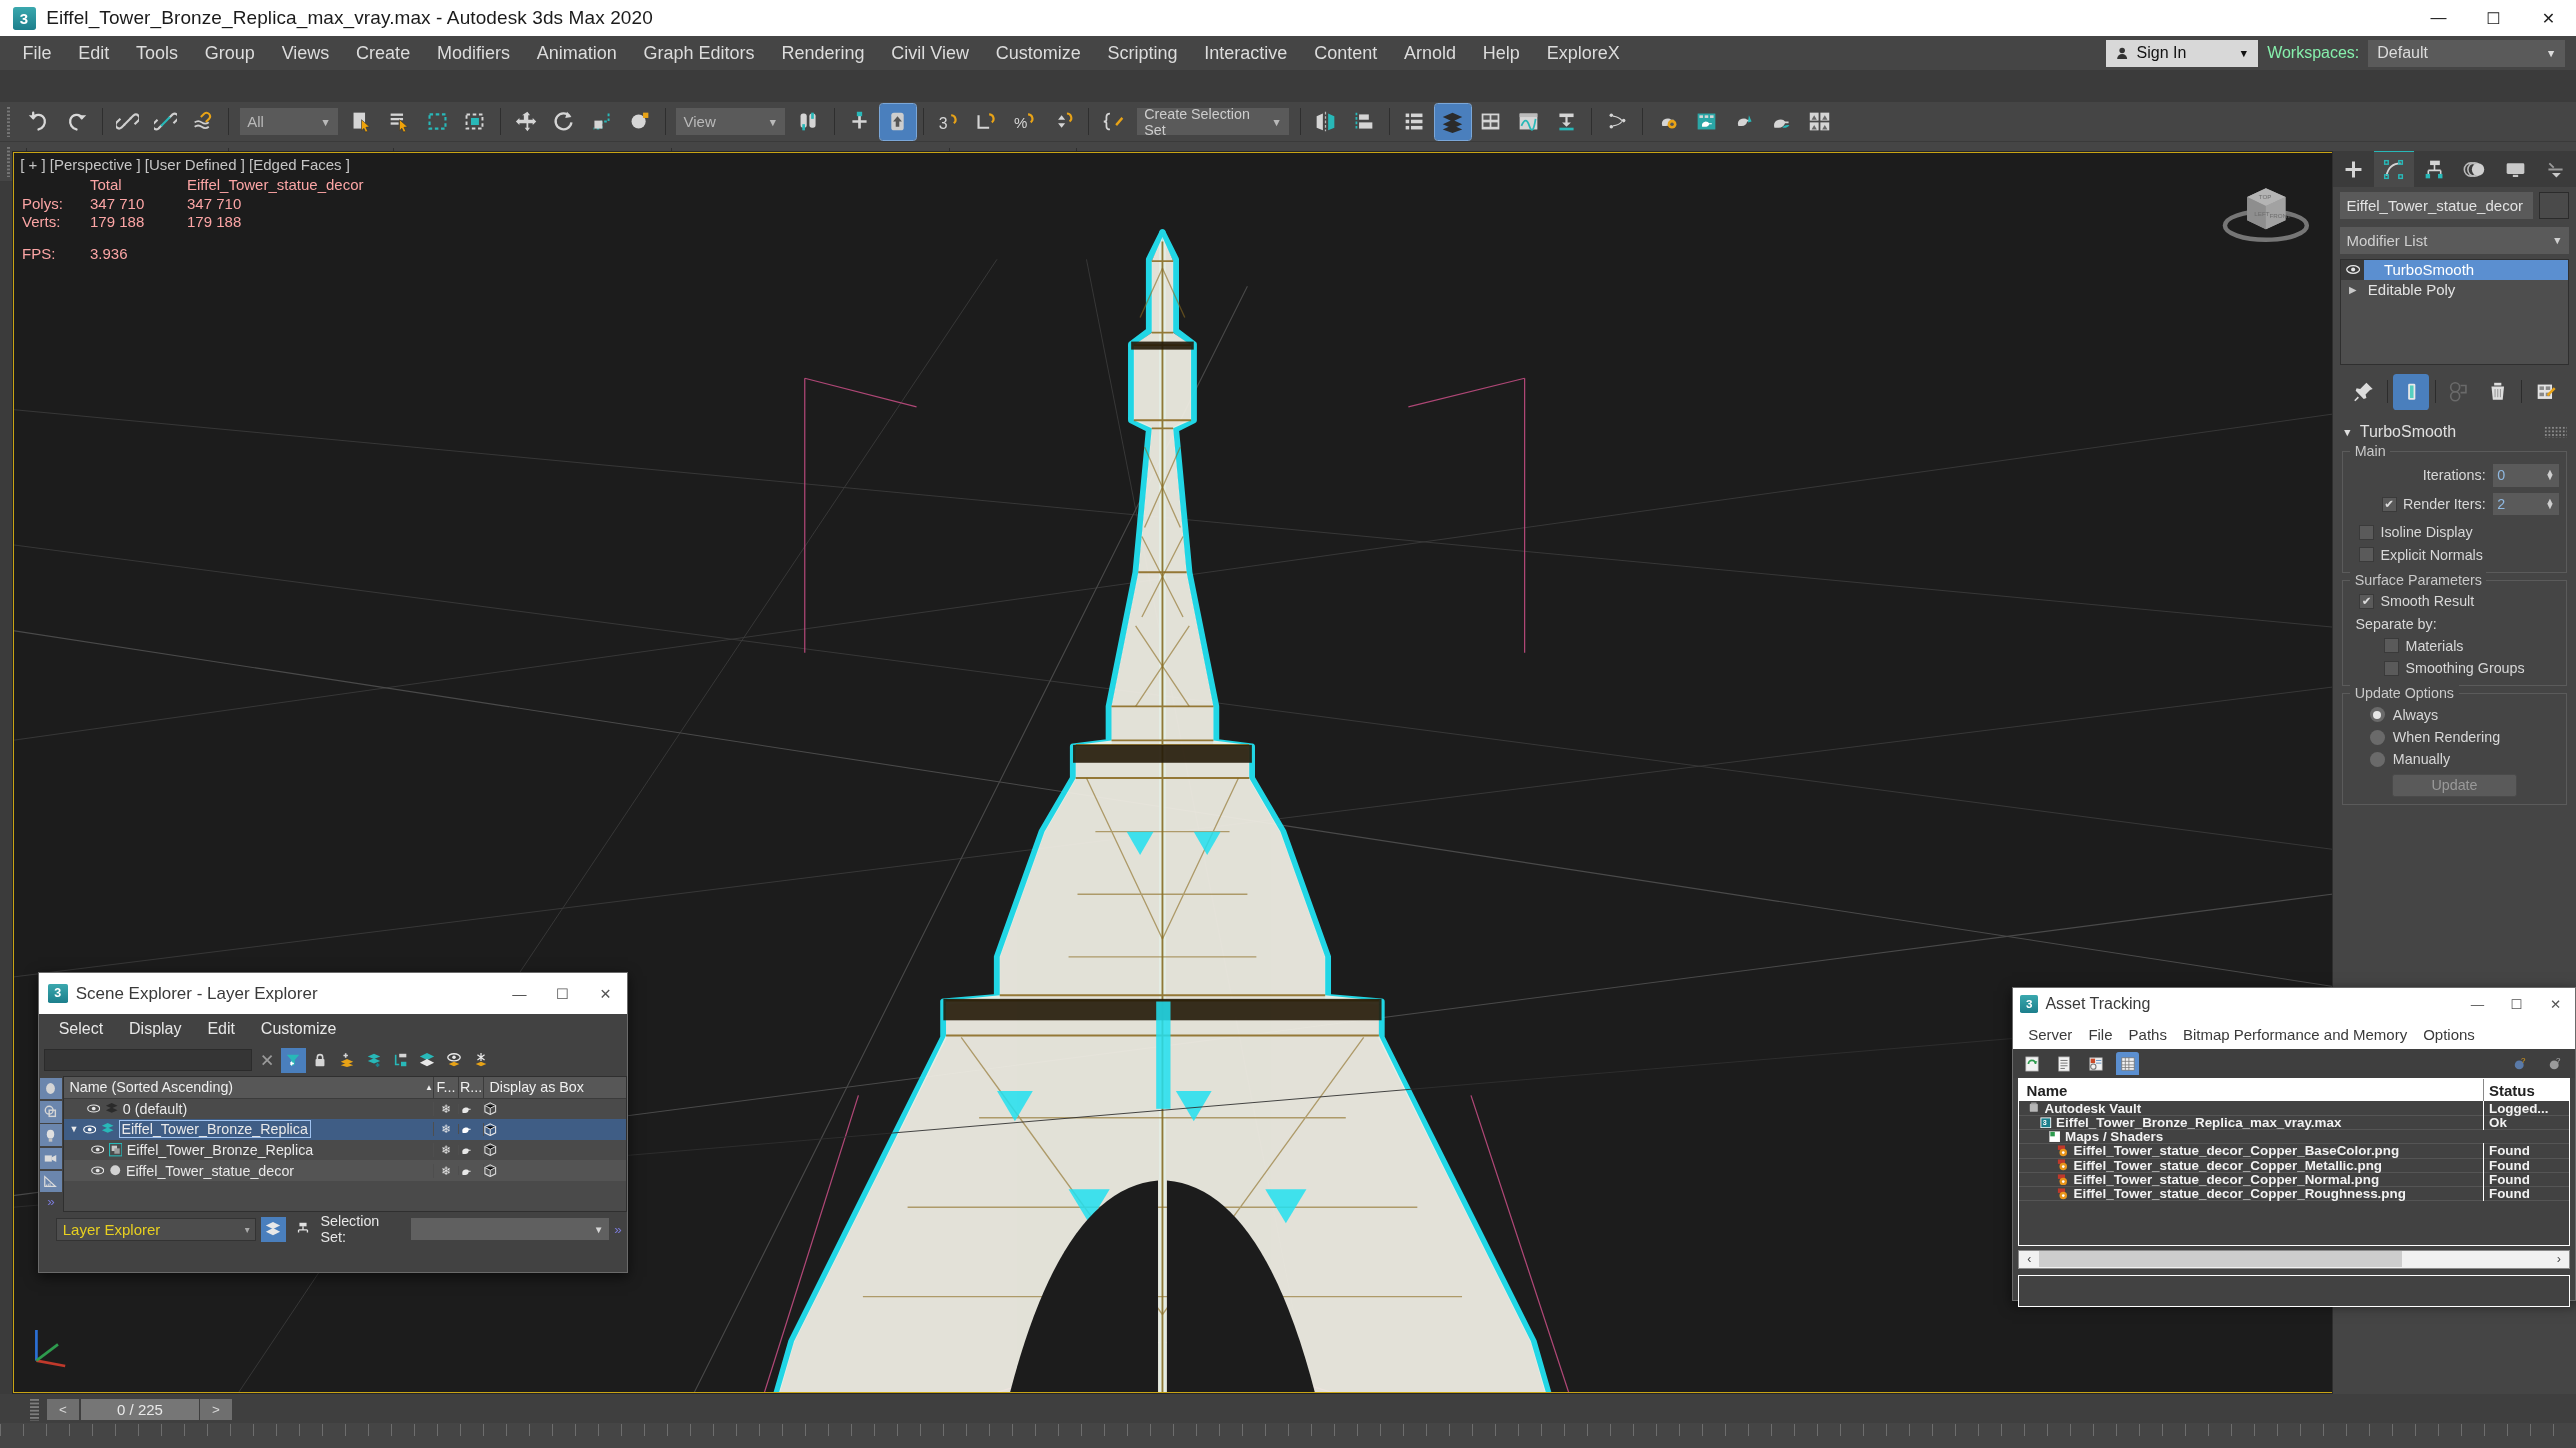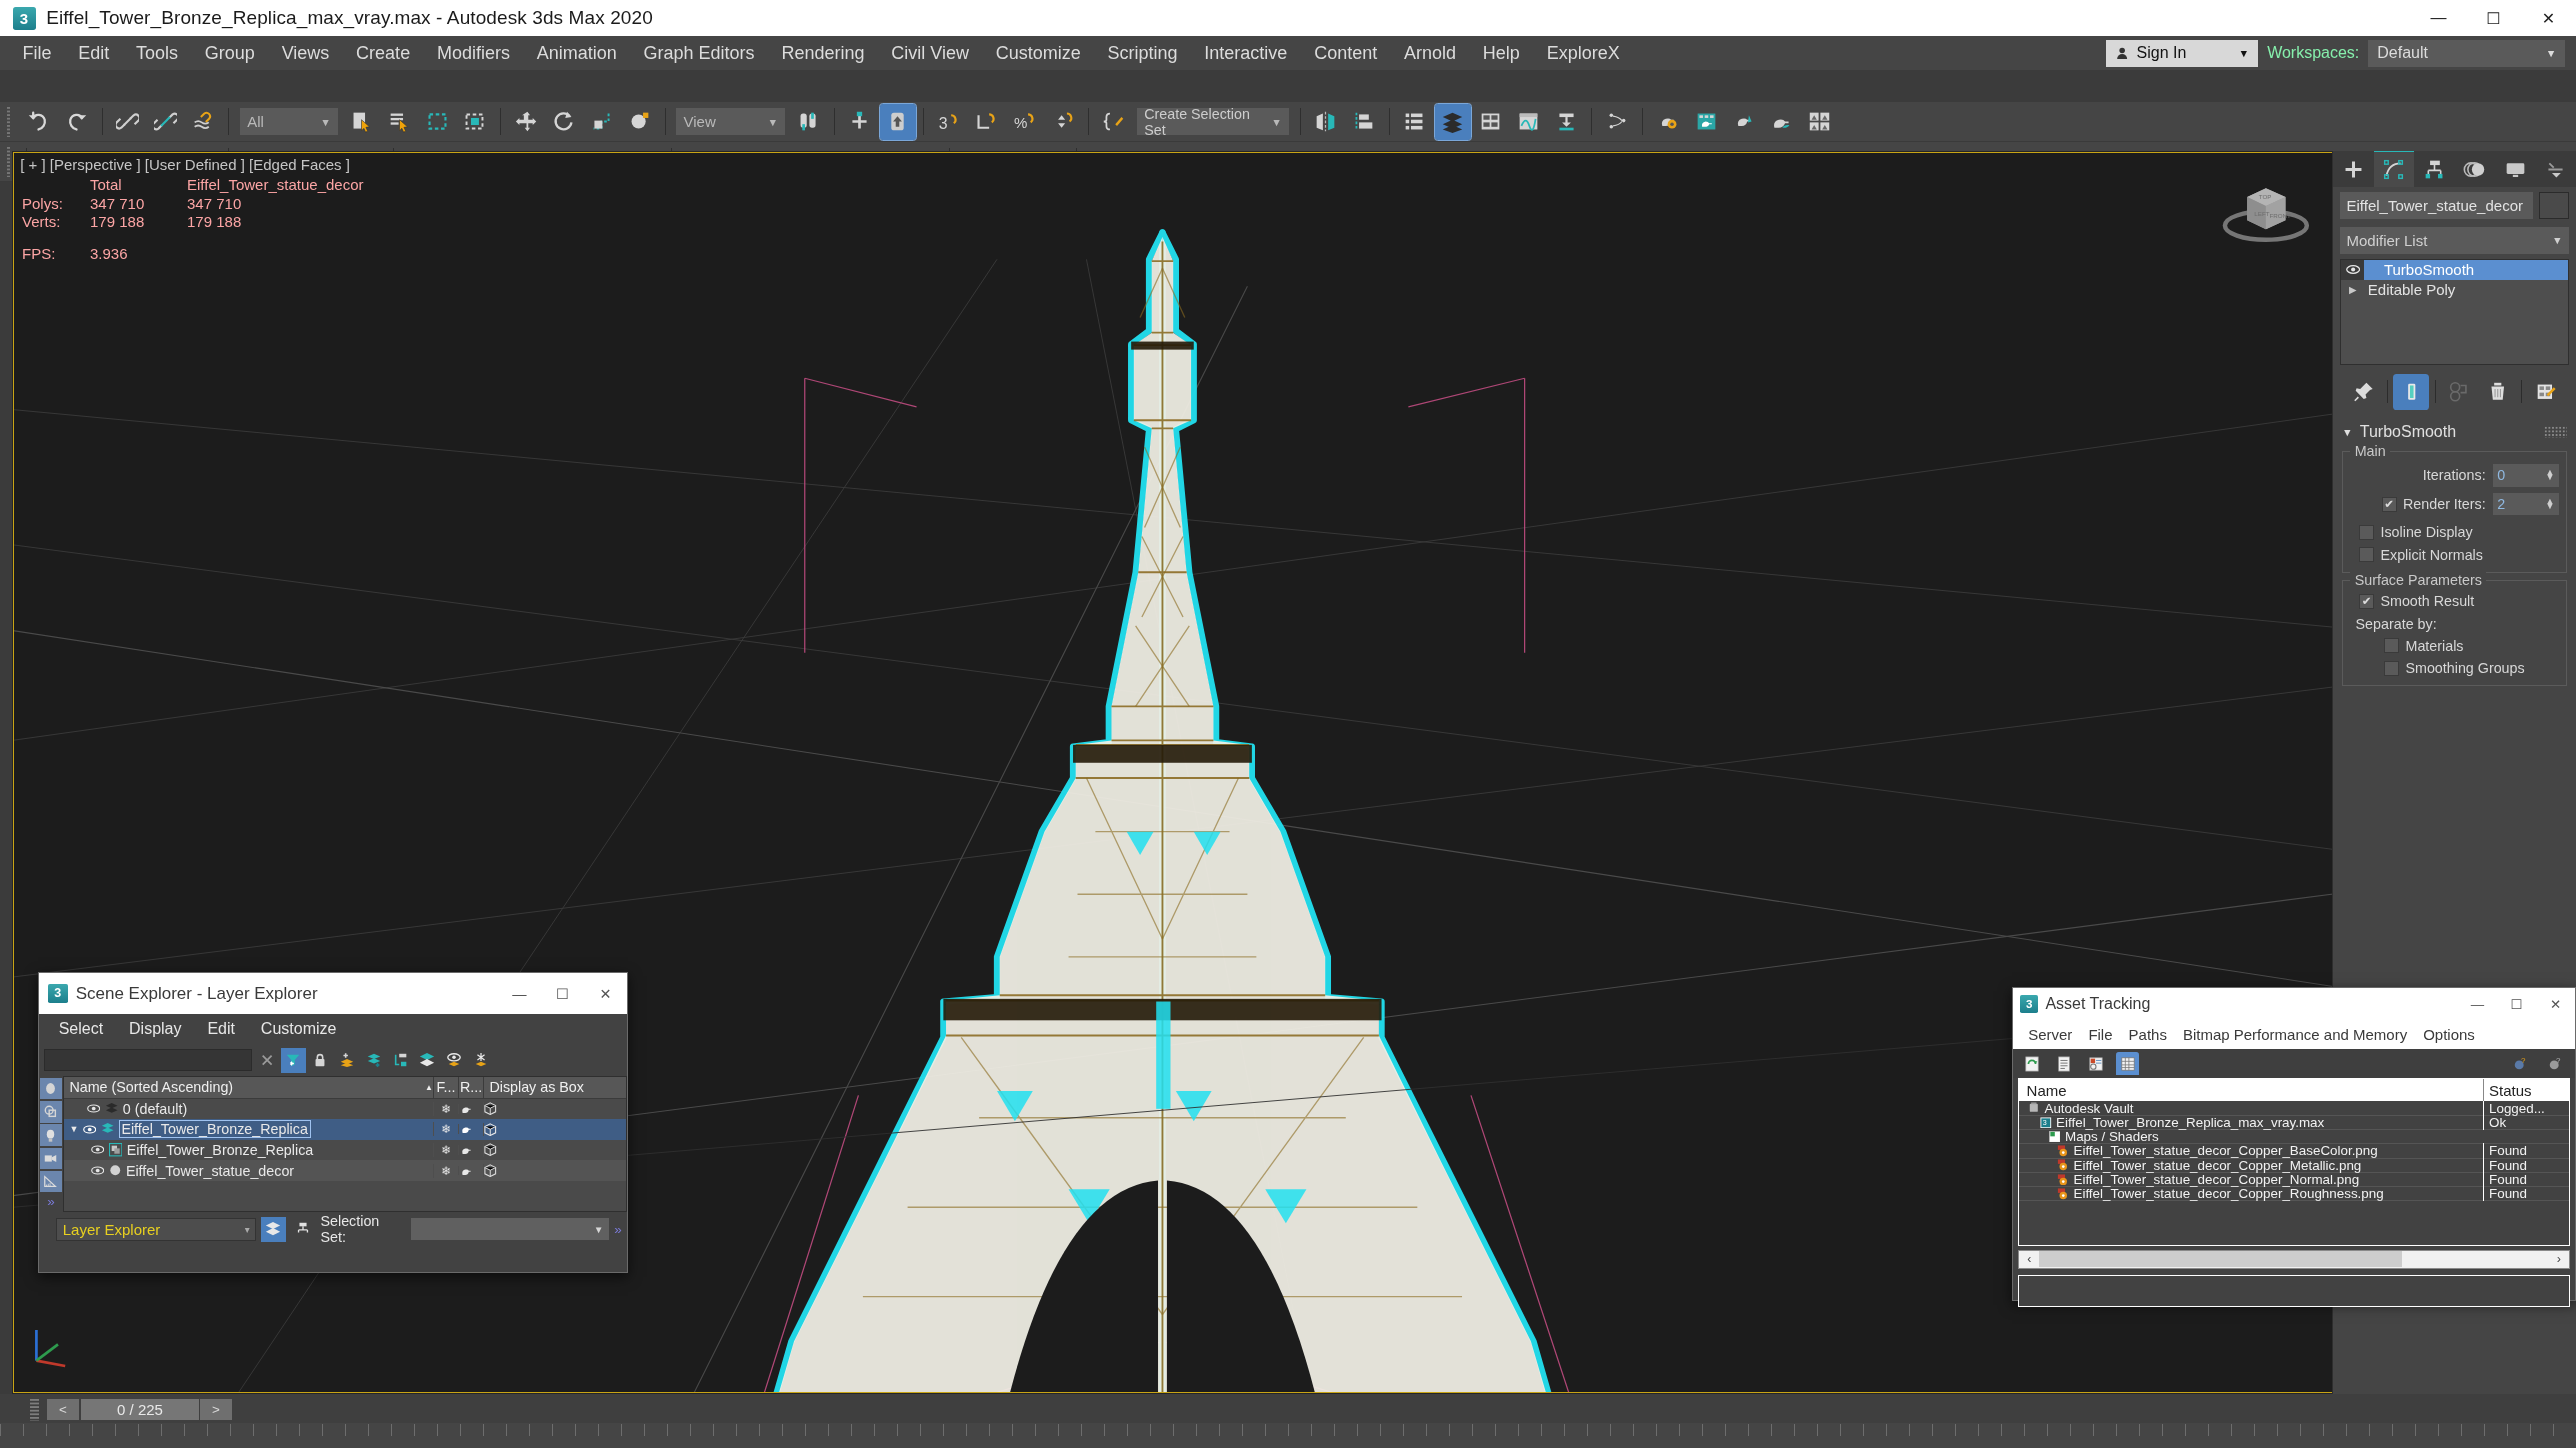--- a/index.html
+++ b/index.html
@@ -167,21 +167,21 @@
   .at-title .btns > div{ width:39px; height:32px; display:flex; align-items:center;
     justify-content:center; font-size:13.4px; color:#555; }
   .at-menu{ height:29px; background:#fff; display:flex; align-items:center;
     padding-left:7.2px; }
   .at-menu span{ font-size:15px; color:#3a3a3a; padding:0 8px; }
   .at-tools{ height:29px; background:#3f3f3f; display:flex; align-items:center;
     padding:0 7.2px; gap:9px; }
   .at-tb{ width:23px; height:23px; display:flex; align-items:center; justify-content:center; }
   .at-tb.on{ background:#5b8fd0; border-radius:2.7px 2.7px 0 0; }
   .at-grid{ margin:0 5.4px; background:#424242; border:0.9px solid #fff; height:168px;
-    overflow:hidden;}
+    overflow:hidden;font-weight:bold;}
   .at-head{ display:flex; height:22.4px; background:#fff; color:#222; font-size:15px; }
   .at-head .c1{ flex:1; padding-left:7.2px; display:flex; align-items:center; }
   .at-head .c2{ width:86px; padding-left:5.4px; border-left:0.9px solid #888;
     display:flex; align-items:center; }
   .at-row{ display:flex; height:14.3px; font-size:13.4px; color:#f2f2f2;
     border-bottom:0.9px solid #555; align-items:center; }
   .at-row .c1{ flex:1; display:flex; align-items:center; gap:4.5px; white-space:nowrap;
     overflow:hidden; }
   .at-row .c2{ width:86px; padding-left:5.4px; border-left:0.9px solid #fff; }
   .mini{ width:11.6px; height:11.6px; border-radius:1.8px; display:inline-block; flex:none; }
@@ -1091,20 +1091,36 @@
         <div class="row" style="padding-left:34px">
           <span class="cbx"></span>
           <span>Materials</span>
         </div>
         <div class="row" style="padding-left:34px;margin-bottom:1.8px">
           <span class="cbx"></span>
           <span>Smoothing Groups</span>
         </div>
       </div>
 
+      <div class="grp">
+        <div class="legend">Update Options</div>
+        <div class="row" style="padding-left:19.7px">
+          <span class="rdo on"></span>
+          <span>Always</span>
+        </div>
+        <div class="row" style="padding-left:19.7px">
+          <span class="rdo"></span>
+          <span>When Rendering</span>
+        </div>
+        <div class="row" style="padding-left:19.7px">
+          <span class="rdo"></span>
+          <span>Manually</span>
+        </div>
+        <div class="updatebtn">Update</div>
+      </div>
     </div>
   </div>
 
   <div class="dlg" id="scene-explorer">
     <div class="dlg-title">
       <div class="dicon">3</div>
       <span>Scene Explorer - Layer Explorer</span>
       <div class="btns">
         <div>—</div>
         <div>☐</div>

